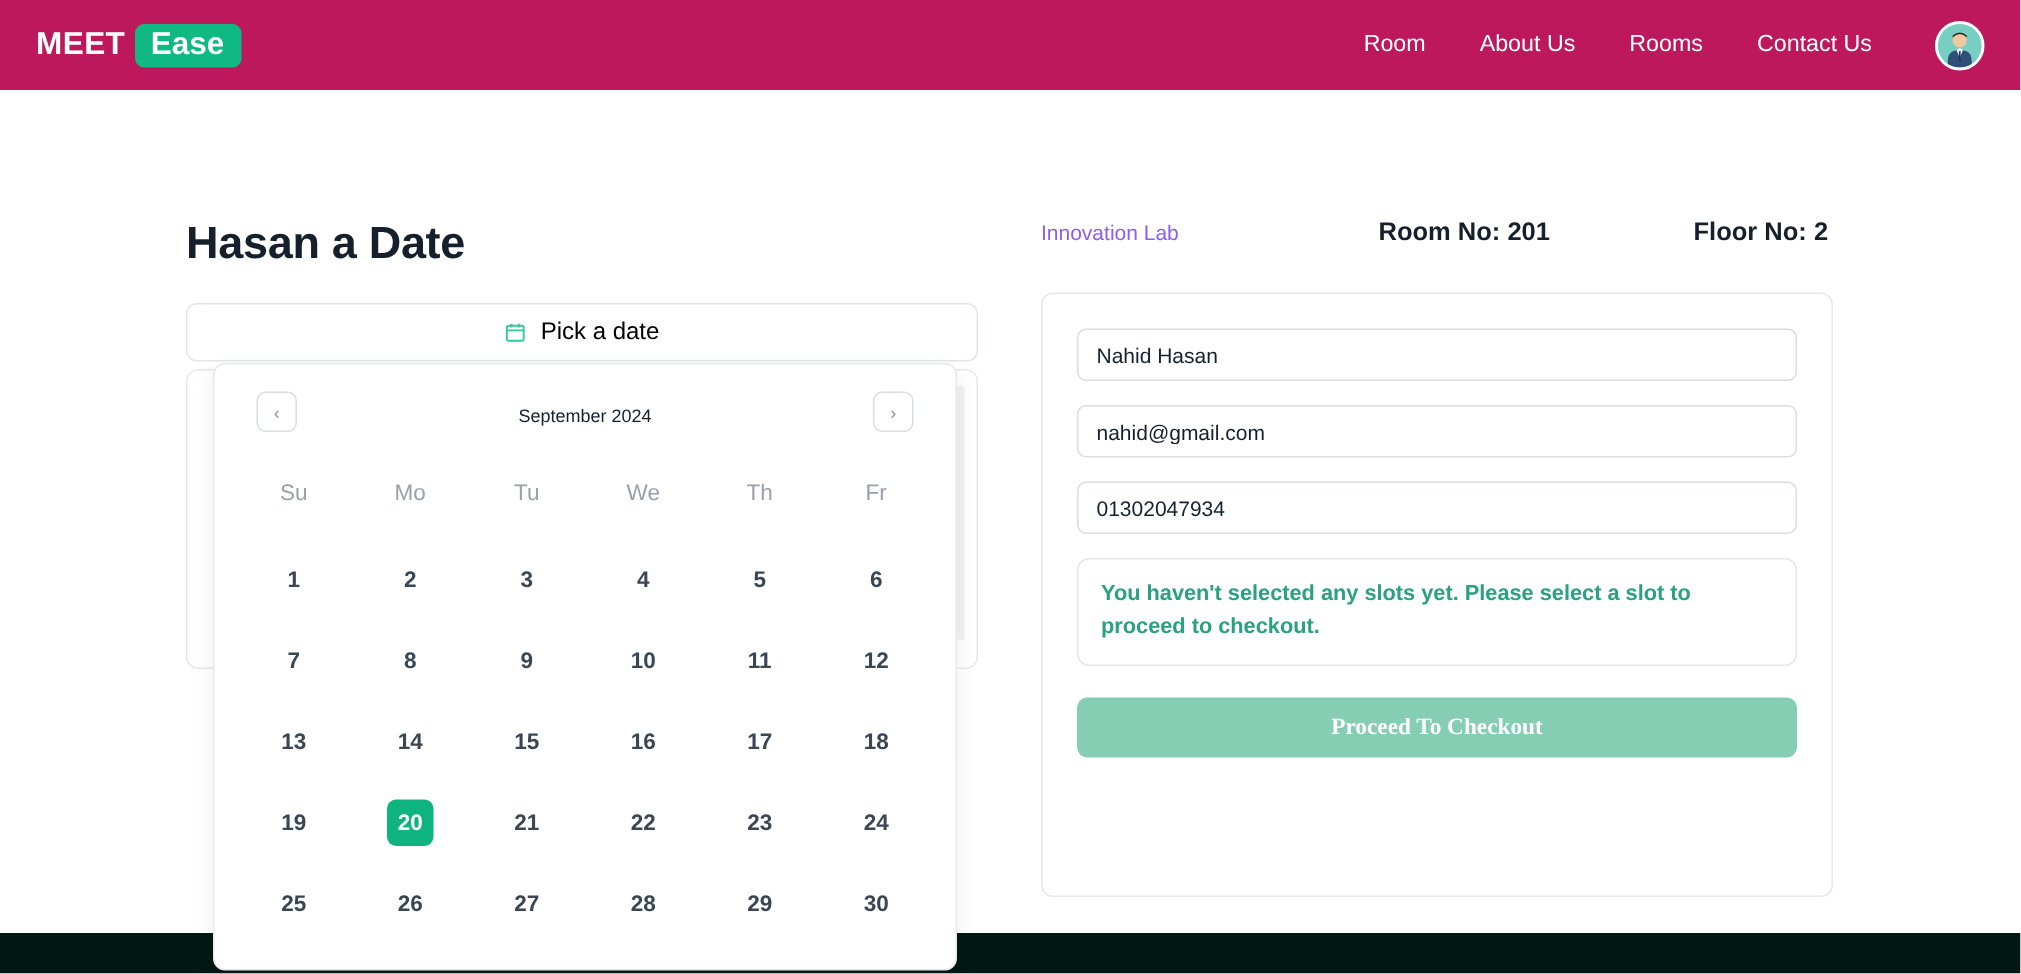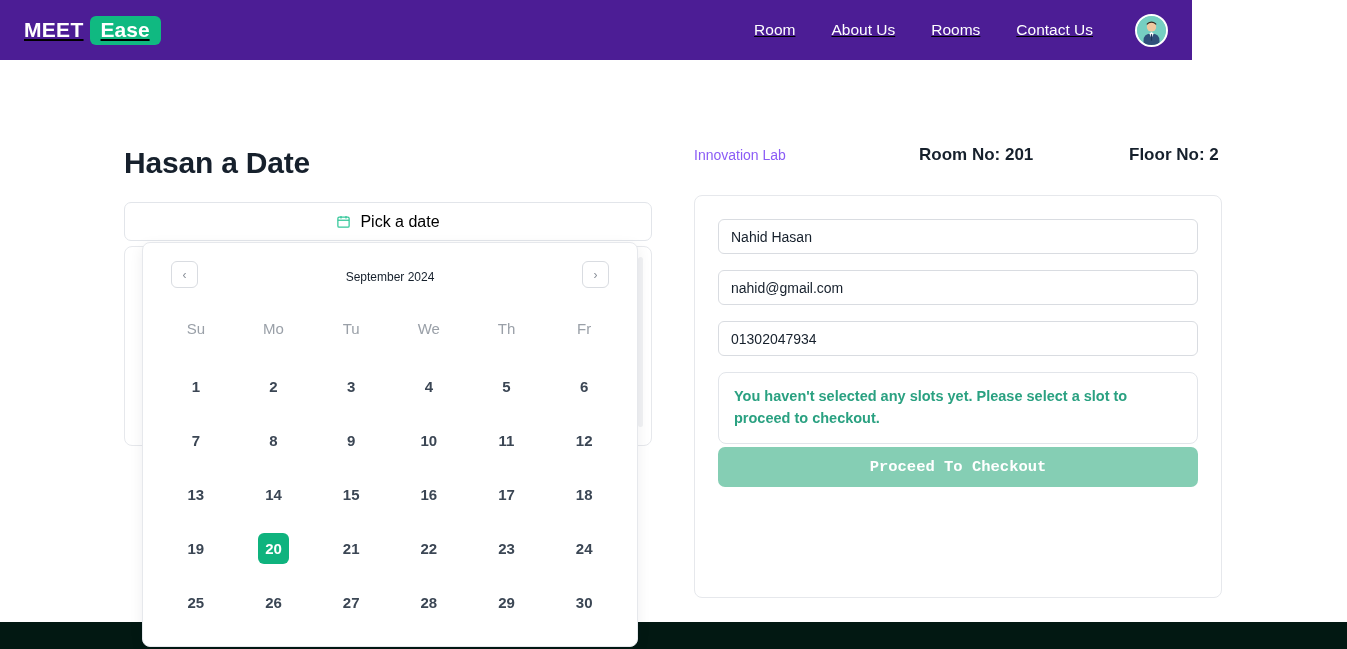--- a/index.html
+++ b/index.html
@@ -7,25 +7,24 @@
     width: 1347px; height: 649px;
     font-family: "Liberation Sans", sans-serif;
     background: #ffffff;
     overflow: hidden;
   }
   .page { position: relative; width: 1347px; height: 649px; background: #ffffff; }
 
   
   .navbar {
     position: absolute; top: 0; left: 0;
-    width: 1192px; height: 60px;
-    background: #4c1d95;
+    width: 1347px; height: 60px;
+    background: #be185d;
     display: flex; align-items: center;
     padding: 0 24px;
-    text-decoration: underline;
   }
   .brand { display: flex; align-items: center; gap: 6px; }
   .brand-meet {
     color: #ffffff; font-size: 21px; font-weight: bold;
     letter-spacing: 0.3px;
   }
   .brand-ease {
     background: #10b981; color: #ffffff;
     font-size: 21px; font-weight: bold;
     padding: 3px 11px 5px 11px; border-radius: 6px;
@@ -151,27 +150,27 @@
     display: block;
     margin-bottom: 16px;
   }
   .field::placeholder { color: #9aa0a8; }
   .alert {
     width: 480px;
     border: 1px solid #e2e5ea; border-radius: 8px;
     background: #ffffff;
     padding: 13px 15px;
     color: #2aa181; font-size: 14.5px; font-weight: bold; line-height: 1.5;
-    margin-bottom: 3px;
+    margin-bottom: 21px;
   }
   .checkout-btn {
     width: 480px; height: 40px;
     border: none; border-radius: 7px;
     background: #85ceb4; color: #ffffff;
-    font-family: Liberation Mono, monospace;
+    font-family: Liberation Serif, serif;
     font-size: 15.5px; font-weight: bold;
     cursor: not-allowed;
   }
 
   
   .footer {
     position: absolute; left: 0; top: 622px;
     width: 1347px; height: 27px;
     background: #021812;
   }

